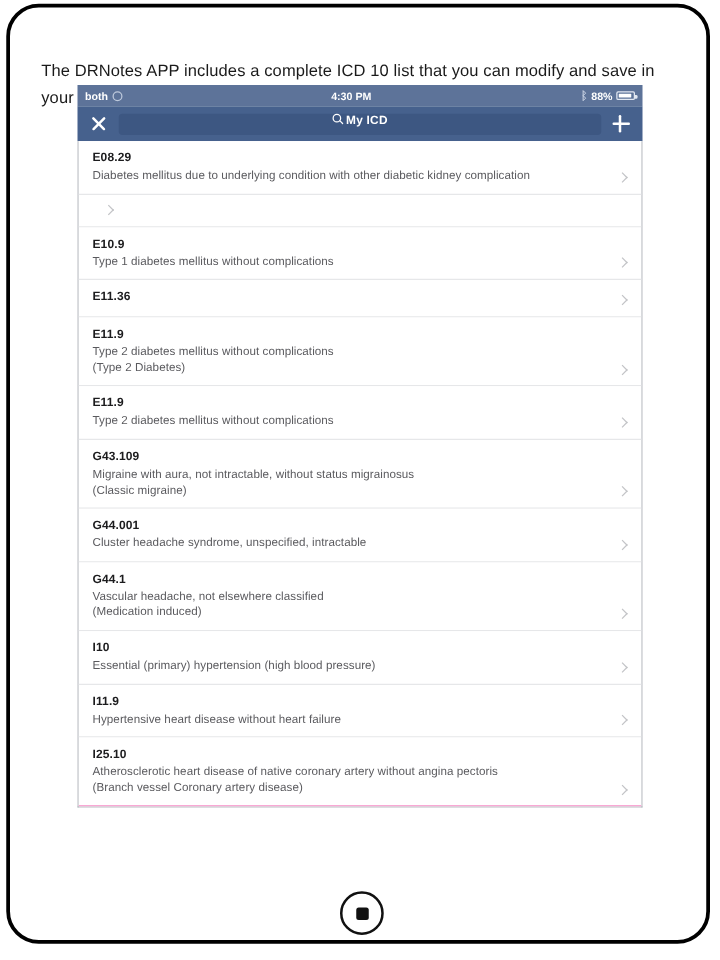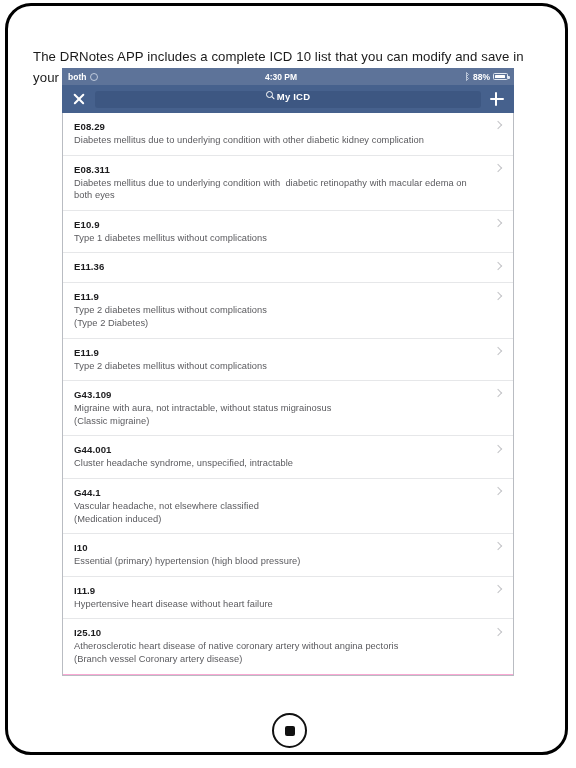--- a/index.html
+++ b/index.html
@@ -120,21 +120,21 @@
   #add-btn:after{top:1px;left:6.1px;height:14px;width:1.8px;}
 
   
   #icd-list{
     background:#ffffff;
     border:1px solid #b9bcc2;
     border-top:none;
     box-sizing:border-box;
   }
   .icd-row{
-    display:flex;align-items:flex-start;
+    display:flex;align-items:flex-end;
     padding:7px 10px 8px 11px;
     border-bottom:1px solid #e6e7e9;
     box-sizing:border-box;
     cursor:pointer;
     background:#ffffff;
   }
   .icd-row:last-child{border-bottom:1px solid #f9a8d4;}
   .icd-texts{flex:1 1 auto;min-width:0;}
   .icd-code{
     font-size:9.6px;font-weight:bold;color:#1c1c1e;
@@ -208,24 +208,20 @@
 
   <div id="icd-list">
       <div class="icd-row">
         <div class="icd-texts">
           <div class="icd-code">E08.29</div>
           <div class="icd-desc">Diabetes mellitus due to underlying condition with other diabetic kidney complication</div>
         </div>
         <span class="chevron"></span>
       </div>
       <div class="icd-row">
-        <div class="icd-texts">
-          <div class="icd-code">E08.311</div>
-          <div class="icd-desc">Diabetes mellitus due to underlying condition with  diabetic retinopathy with macular edema on both eyes</div>
-        </div>
         <span class="chevron"></span>
       </div>
       <div class="icd-row">
         <div class="icd-texts">
           <div class="icd-code">E10.9</div>
           <div class="icd-desc">Type 1 diabetes mellitus without complications</div>
         </div>
         <span class="chevron"></span>
       </div>
       <div class="icd-row">

